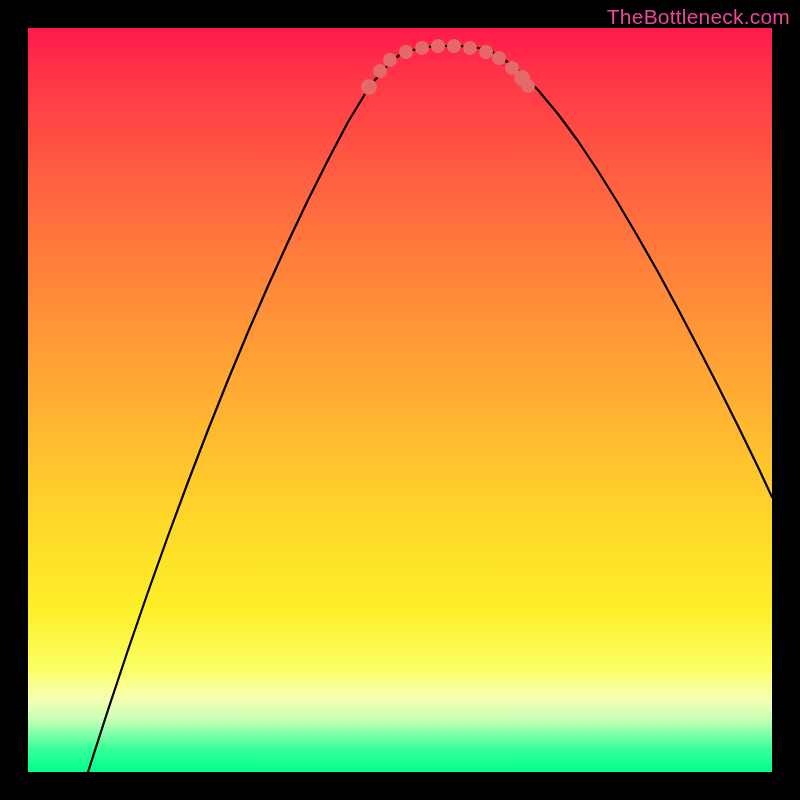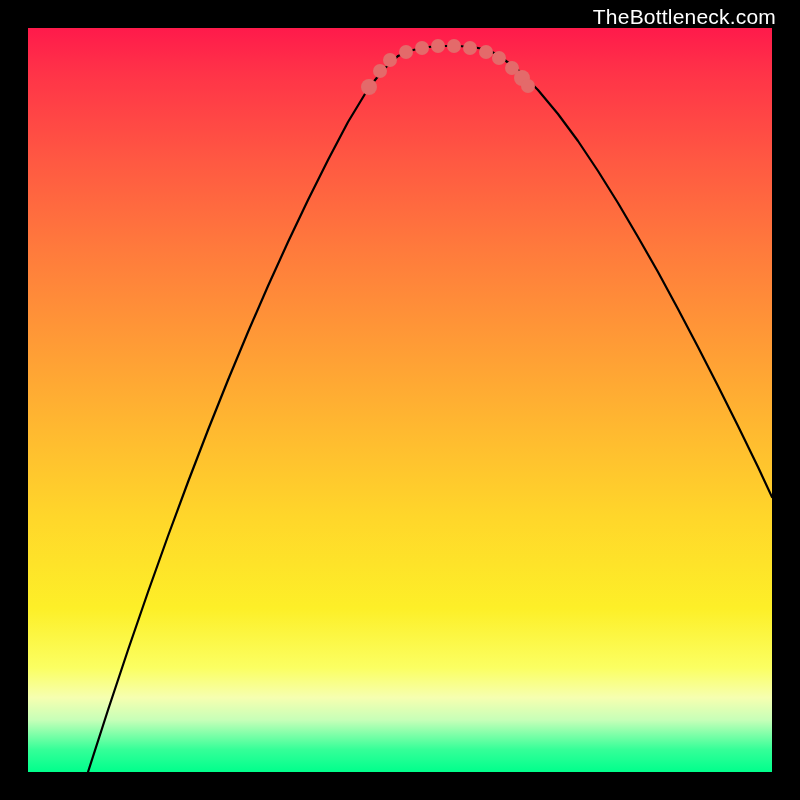--- a/index.html
+++ b/index.html
@@ -46,22 +46,22 @@
       #f6ffb0 90%,
       #c7ffb8 93%,
       #7dffa8 95%,
       #35ff98 97%,
       #00ff8c 100%
     );
   }
   .watermark {
     position: absolute;
     top: 5px;
-    right: 24px;
-    color: #ffffff;
+    right: 10px;
+    color: #ec4899;
     font-size: 21px;
     font-weight: 400;
     letter-spacing: 0.2px;
     user-select: none;
   }
   svg.curve {
     position: absolute;
     inset: 0;
     width: 100%;
     height: 100%;

